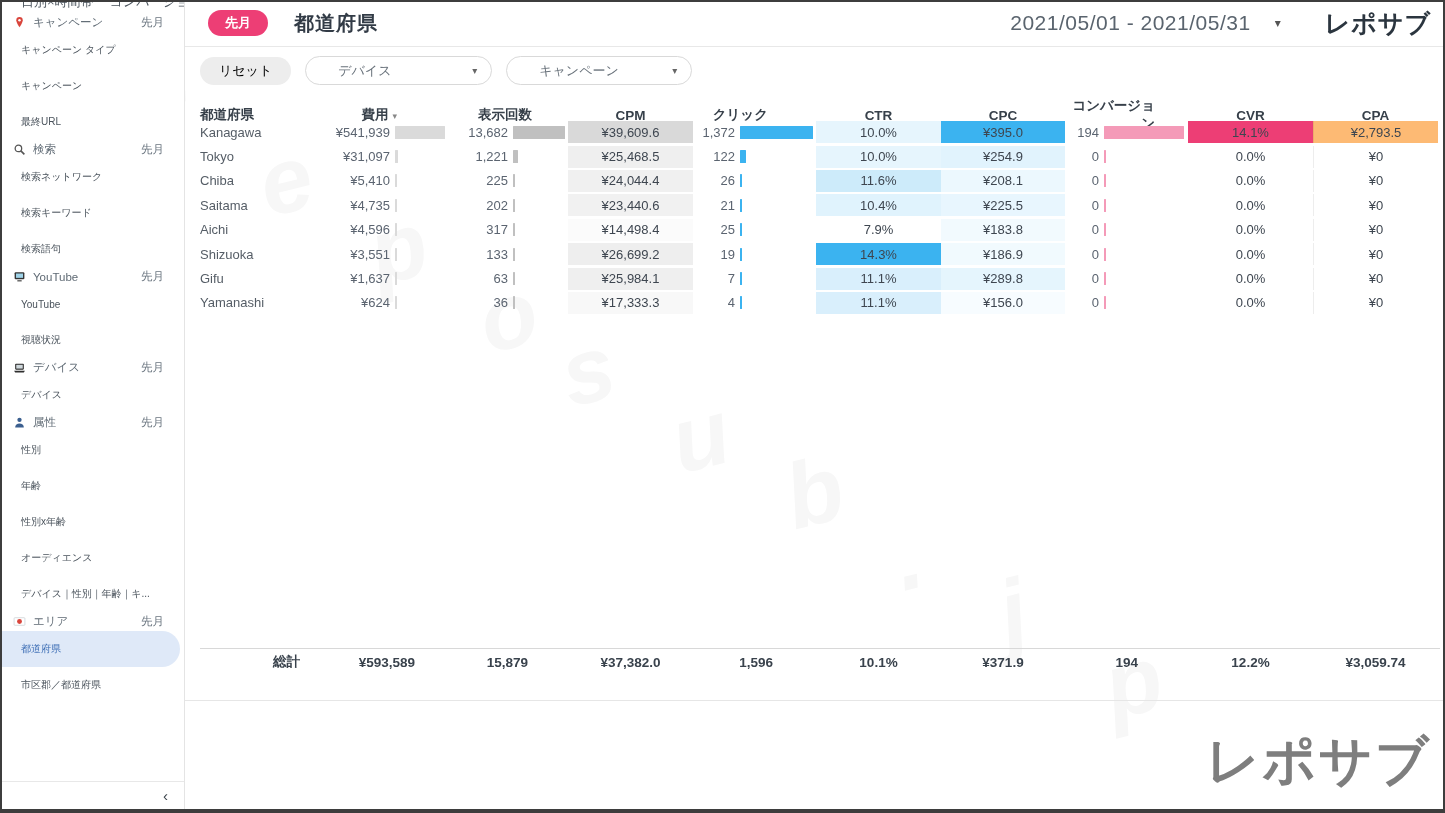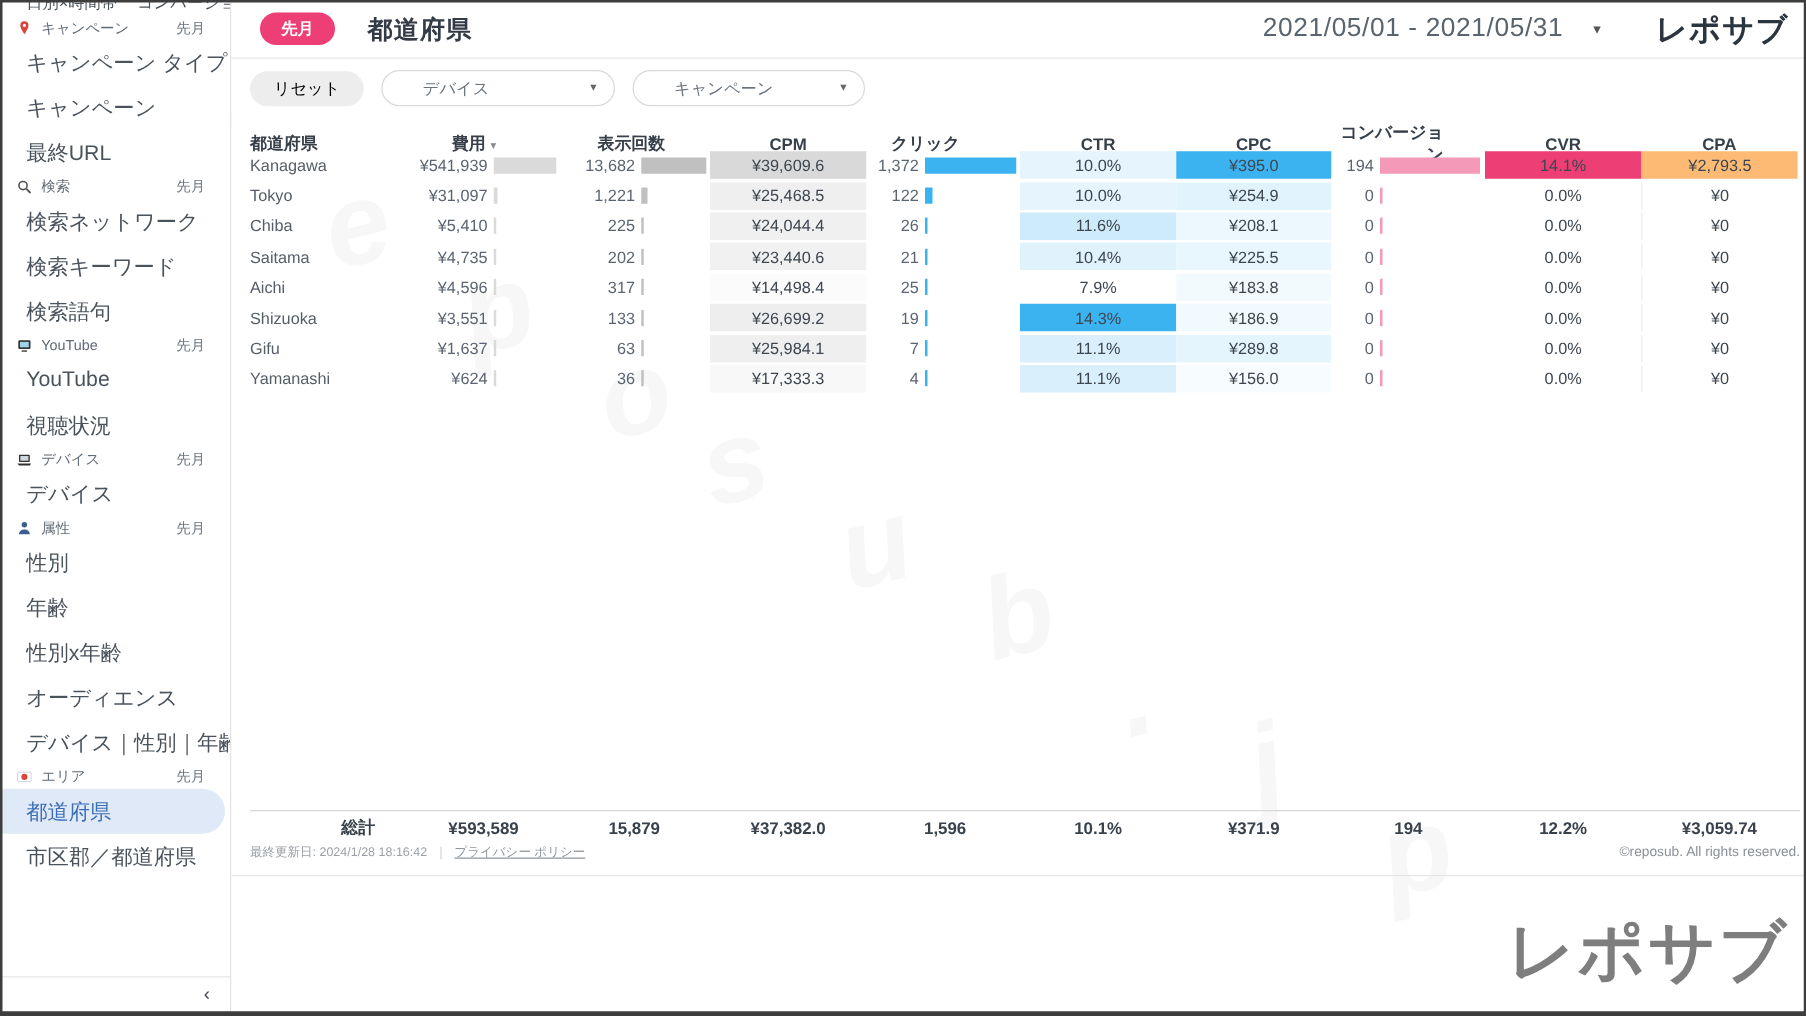--- a/index.html
+++ b/index.html
@@ -13,21 +13,21 @@
   .wm-logo { position:absolute; right:14px; top:726px; font-size:53px; font-weight:700; color:#7e7e7e; letter-spacing:2px; z-index:1; }
 
   
   .sidebar { position:absolute; left:0; top:0; bottom:0; width:185px; background:#fff; border-right:1px solid #e4e4e4; z-index:2; overflow:hidden; }
   .sb-clipped { height:20px; margin-top:-7px; padding-left:21px; font-size:13px; color:#4a535c; white-space:nowrap; display:flex; gap:16px; overflow:hidden; }
   .sb-sec { height:19px; display:flex; align-items:center; padding:0 20px 0 12px; }
   .sb-ico { width:14px; height:14px; display:inline-flex; align-items:center; justify-content:center; margin-right:7px; flex:none; }
   .sb-ico svg { width:13px; height:13px; }
   .sb-sec-label { font-size:11.5px; color:#5f6a74; flex:1 1 auto; white-space:nowrap; overflow:hidden; }
   .sb-period { font-size:11.5px; color:#6b7680; }
-  .sb-item { height:36px; display:flex; align-items:center; padding-left:21px; font-size:17px; color:#4a535c; cursor:pointer; white-space:nowrap;text-align:right; }
+  .sb-item { height:36px; display:flex; align-items:center; padding-left:21px; font-size:10px; color:#4a535c; cursor:pointer; white-space:nowrap;text-align:right; }
   .sb-item.selected { background:var(--sel-bg,#dfe9f8); color:var(--sel-fg,#3d6eb5); width:180px; border-radius:0 18px 18px 0; }
   .sb-footer { position:absolute; left:0; right:0; bottom:4px; height:28px; border-top:1px solid #e8e8e8; display:flex; align-items:center; justify-content:flex-end; padding-right:16px; background:#fff; }
   .sb-collapse { font-size:15px; color:#3c444c; cursor:pointer; line-height:1; }
 
   
   .main { position:absolute; left:185px; top:0; right:0; bottom:0; z-index:1; }
   .topbar { height:47px; display:flex; align-items:center; padding:0 10px 0 23px; border-bottom:1px solid #e8e8e8; background:#fff; position:relative; z-index:2; }
   .badge { background:var(--pink,#ed3e75); color:#fff; font-size:13px; font-weight:700; padding:5px 17px; border-radius:15px; line-height:1.2; }
   .page-title { margin-left:26px; font-size:20px; font-weight:700; color:#323b46; letter-spacing:1px; }
   .date-ctl { margin-left:auto; display:flex; align-items:center; gap:24px; cursor:pointer; }
@@ -419,25 +419,19 @@
           <div class="tot tot-center" style="grid-column: 6 / 7;">¥37,382.0</div>
           <div class="tot tot-right" style="grid-column: 7 / 9; padding-right: 43px;">1,596</div>
           <div class="tot tot-center" style="grid-column: 9 / 10;">10.1%</div>
           <div class="tot tot-center" style="grid-column: 10 / 11;">¥371.9</div>
           <div class="tot tot-right" style="grid-column: 11 / 13; padding-right: 50px;">194</div>
           <div class="tot tot-center" style="grid-column: 13 / 14;">12.2%</div>
           <div class="tot tot-center" style="grid-column: 14 / 15;">¥3,059.74</div>
         </div>
     </div>
 
-    <div class="meta-line">
-      <span class="updated">最終更新日: 2024/1/28 18:16:42</span>
-      <span class="meta-sep">｜</span>
-      <span class="privacy">プライバシー ポリシー</span>
-      <span class="copyright">©reposub. All rights reserved.</span>
-    </div>
 
     <div class="divider"></div>
     <div class="wm-logo">レポサブ</div>
   </div>
 
   <div class="frame"></div>
 </div>
 
 </body></html>

